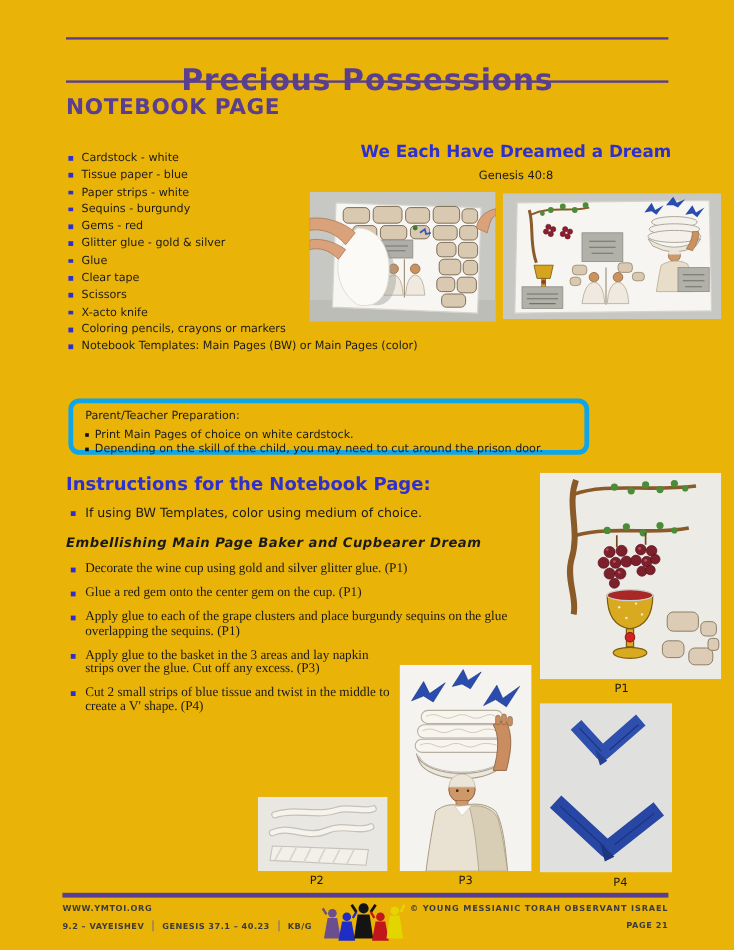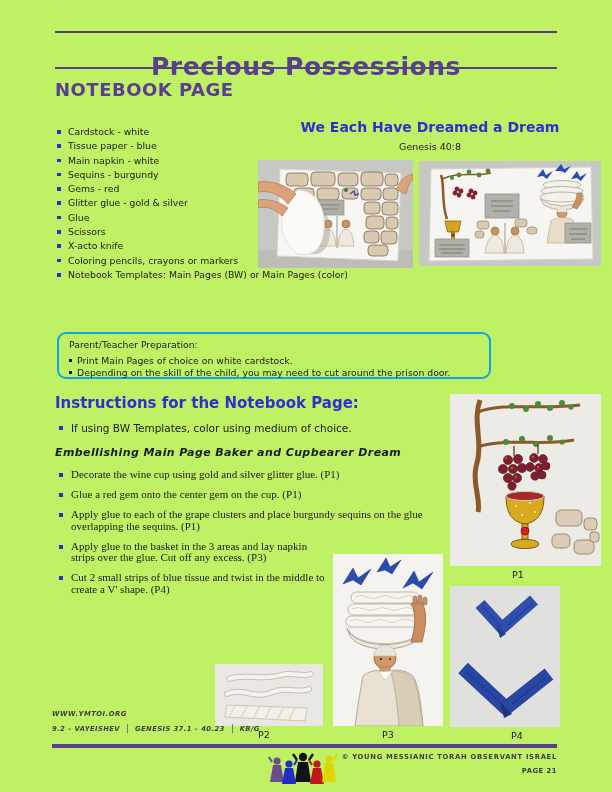--- a/index.html
+++ b/index.html
@@ -3,21 +3,21 @@
 <meta charset="utf-8">
 <style>
   :root{
     --purple:#5a3e8f;
     --blue:#2f2fd0;
     --text:#1a1a1a;
     --footer-text:#3c3c3c;
   }
   html,body{margin:0;padding:0;background:#ffffff;}
   .page{
-    position:relative;width:612px;height:792px;background:#bef264;overflow:hidden;
+    position:relative;width:612px;height:792px;background:#eab308;overflow:hidden;
     font-family:"DejaVu Sans","Liberation Sans",sans-serif;color:var(--text);
   }
   .abs{position:absolute;}
   
   .rule{position:absolute;left:55px;width:502px;height:2px;background:var(--purple);}
   .rule-top{top:31px;}
   .rule-bottom{top:67px;}
   .page-title{position:absolute;left:0;right:0;top:35px;text-align:center;
     font-size:25px;font-weight:bold;color:var(--purple);letter-spacing:0.5px;}
   .page-subtitle{position:absolute;left:55px;top:79px;font-size:18px;font-weight:bold;
@@ -34,21 +34,21 @@
   
   .lesson{position:absolute;left:280px;top:119px;width:300px;text-align:center;}
   .lesson .lesson-title{font-size:14px;font-weight:bold;color:var(--blue);margin:0;}
   .lesson .lesson-ref{font-size:9.5px;margin-top:6px;}
   
   figure{margin:0;padding:0;}
   .photo{display:block;}
   .fig-caption{text-align:center;font-size:9.5px;margin-top:3px;}
   
   .prep-box{position:absolute;left:57px;top:332px;width:434px;height:47px;
-    border:2px solid #0ea5e9;border-radius:9px;padding:5px 10px;box-sizing:border-box;}
+    border:4px solid #0ea5e9;border-radius:9px;padding:5px 10px;box-sizing:border-box;}
   .prep-box h3{margin:0;font-size:9.3px;font-weight:normal;}
   .prep-box ul{list-style:none;margin:5px 0 0 0;padding:0;}
   .prep-box li{position:relative;padding-left:8px;font-size:9.3px;line-height:12px;}
   .prep-box li::before{content:"";position:absolute;left:0;top:4px;width:3px;height:3px;
     background:#111;}
   
   .instructions{position:absolute;left:55px;top:394px;width:368px;}
   .instructions .intro{position:relative;margin:10px 0 0 2px;padding-left:14px;font-size:10.5px;}
   .instructions .intro::before{content:"";position:absolute;left:2px;top:3.5px;width:4px;
     height:4px;background:var(--blue);}
@@ -61,21 +61,21 @@
     background:var(--blue);}
   .steps li:nth-of-type(n+4){max-width:256px;}
   
   .fig-p1{position:absolute;left:450px;top:394px;width:136px;}
   .fig-p3{position:absolute;left:333px;top:554px;width:110px;}
   .fig-p2{position:absolute;left:215px;top:664px;width:98px;}
   .fig-p4{position:absolute;left:450px;top:586px;width:134px;}
   
   .footer-bar{position:absolute;left:52px;top:744px;width:505px;height:4px;
     background:var(--purple);}
-  .footer-left{position:absolute;left:52px;top:710px;color:var(--footer-text);font-style:italic;}
+  .footer-left{position:absolute;left:52px;top:753px;color:var(--footer-text);}
   .footer-left .site{font-size:6.8px;font-weight:bold;letter-spacing:0.5px;}
   .footer-left .meta{display:flex;align-items:flex-end;margin-top:6px;font-size:6.8px;
     font-weight:bold;letter-spacing:0.4px;}
   .footer-left .sep{width:1px;height:9px;background:#777;margin:0 7px;}
   .footer-right{position:absolute;right:55px;top:753px;text-align:right;color:var(--footer-text);}
   .footer-right .copyright{font-size:6.8px;font-weight:bold;letter-spacing:0.7px;}
   .footer-right .pageno{font-size:6.8px;font-weight:bold;letter-spacing:0.5px;margin-top:6px;}
   .footer-logo{position:absolute;left:268px;top:749px;width:70px;height:38px;}
 </style>
 </head>
@@ -86,25 +86,26 @@
   <div class="rule rule-top"></div>
   <h1 class="page-title">Precious Possessions</h1>
   <div class="rule rule-bottom"></div>
   <div class="page-subtitle">NOTEBOOK PAGE</div>
 
   <section class="materials">
     <ul>
 
     <li>Cardstock - white</li>
         <li>Tissue paper - blue</li>
-        <li>Main napkin - white</li>
+        <li>Paper strips - white</li>
         <li>Sequins - burgundy</li>
         <li>Gems - red</li>
         <li>Glitter glue - gold &amp; silver</li>
         <li>Glue</li>
+        <li>Clear tape</li>
         <li>Scissors</li>
         <li>X-acto knife</li>
         <li>Coloring pencils, crayons or markers</li>
         <li>Notebook Templates: Main Pages (BW) or Main Pages (color)</li>
       </ul>
   </section>
 
   <section class="lesson">
     <h2 class="lesson-title">We Each Have Dreamed a Dream</h2>
     <div class="lesson-ref">Genesis 40:8</div>

